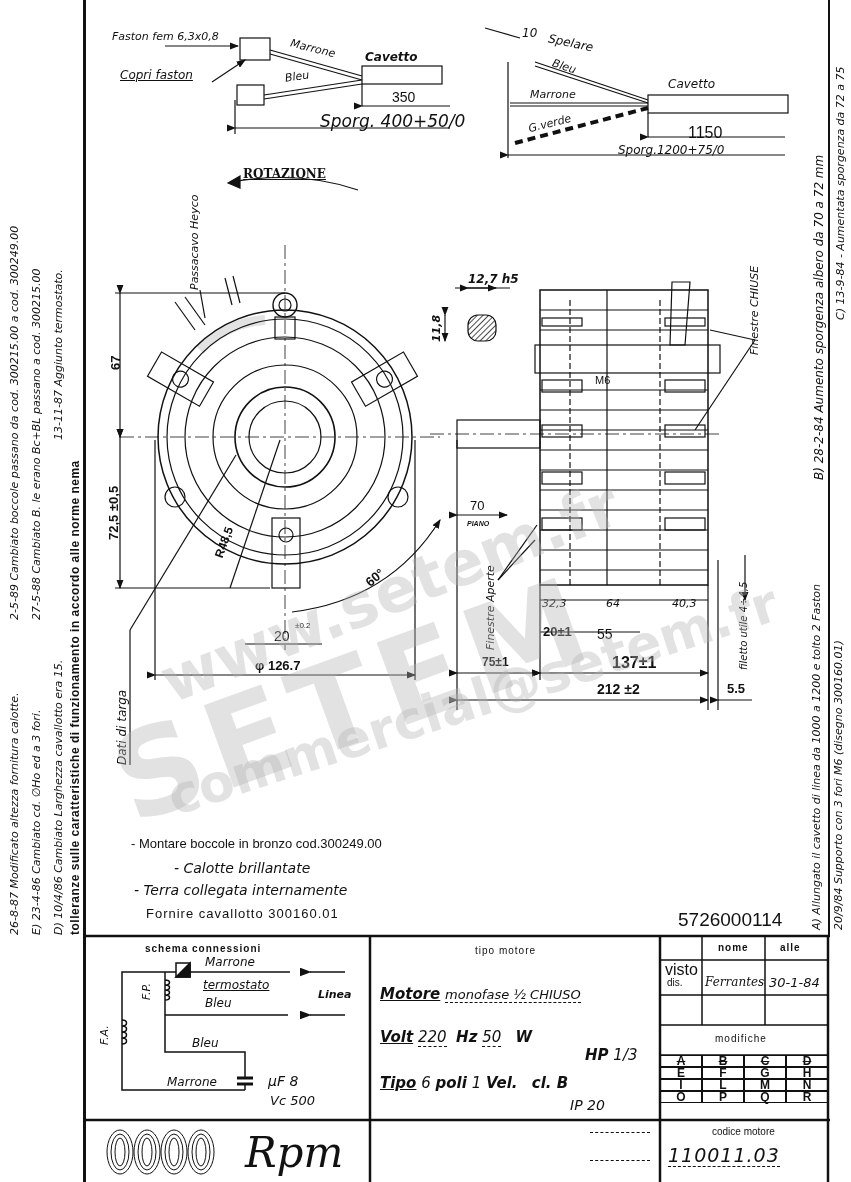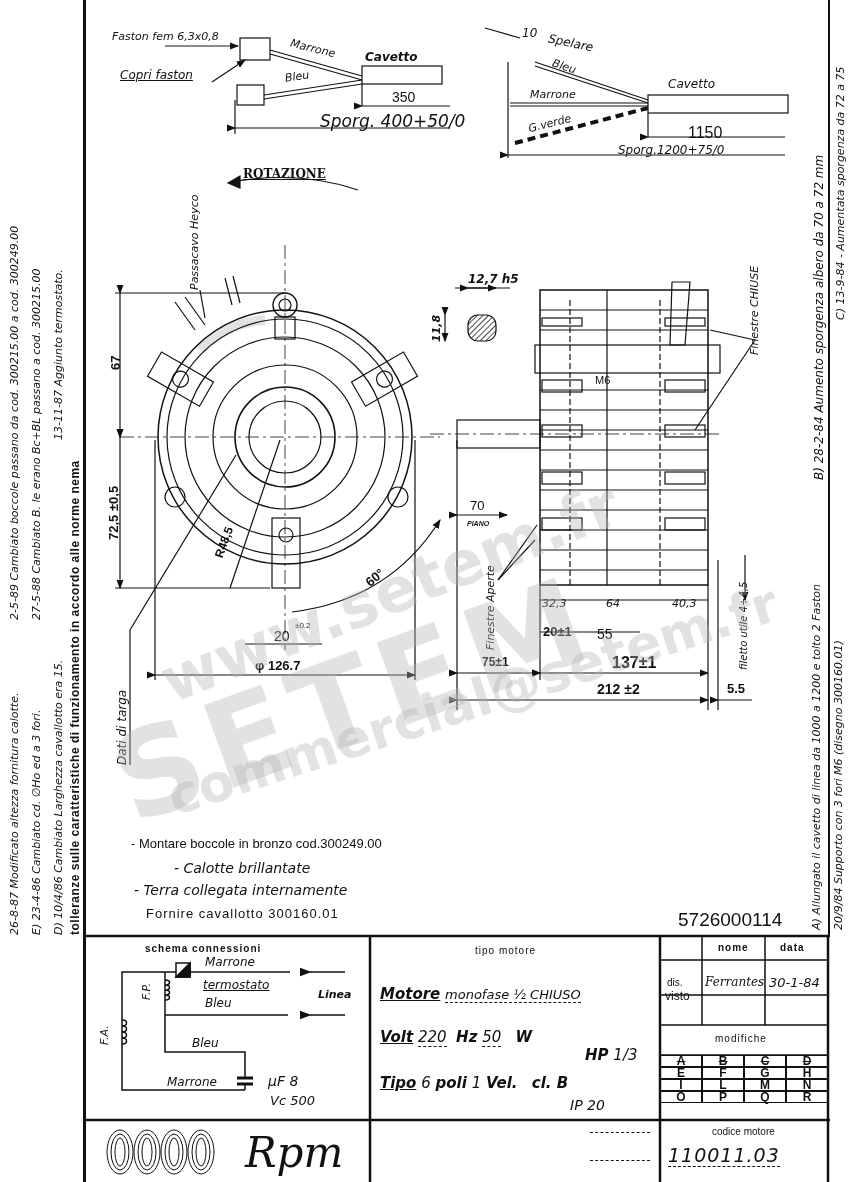--- a/index.html
+++ b/index.html
@@ -324,25 +324,25 @@
   <span style="font-weight:900;font-style:italic;text-decoration:underline;">Tipo</span>
   <span class="hand">6</span>
   <span style="font-weight:900;font-style:italic;">poli</span>
   <span class="hand">1</span>
   <span style="font-weight:900;font-style:italic;">Vel.</span>
   &nbsp;&nbsp;<span style="font-weight:900;font-style:italic;">cl. B</span>
 </div>
 <div class="abs hand" style="left:570px;top:1097px;font-size:14px;">IP 20</div>
 
 <div class="tb-label sans" style="left:718px;top:942px;">nome</div>
-<div class="tb-label sans" style="left:780px;top:942px;">data</div>
+<div class="tb-label sans" style="left:780px;top:942px;">alle</div>
 <div class="abs sans" style="left:667px;top:977px;font-size:10px;">dis.</div>
 <div class="abs" style="left:705px;top:975px;font-size:12px;font-family:'DejaVu Serif',serif;font-style:italic;">Ferrantes</div>
 <div class="abs hand" style="left:769px;top:975px;font-size:13px;">30-1-84</div>
-<div class="abs sans" style="left:665px;top:989px;font-size:12px;">visto</div>
+<div class="abs sans" style="left:665px;top:961px;font-size:16px;">visto</div>
 <div class="tb-label sans" style="left:715px;top:1033px;font-weight:normal;">modifiche</div>
 <div class="mod-grid" style="left:660px;top:1055px;width:168px;">
   <div class="struck">A</div>
   <div class="struck">B</div>
   <div class="struck">C</div>
   <div class="struck">D</div>
   <div>E</div>
   <div>F</div>
   <div>G</div>
   <div>H</div>

